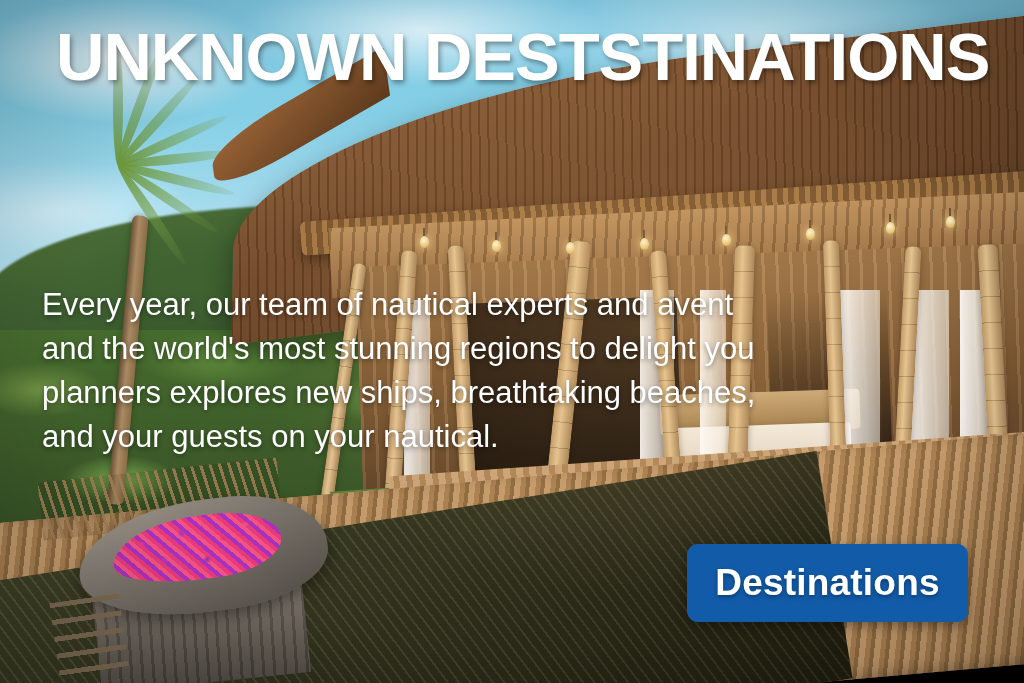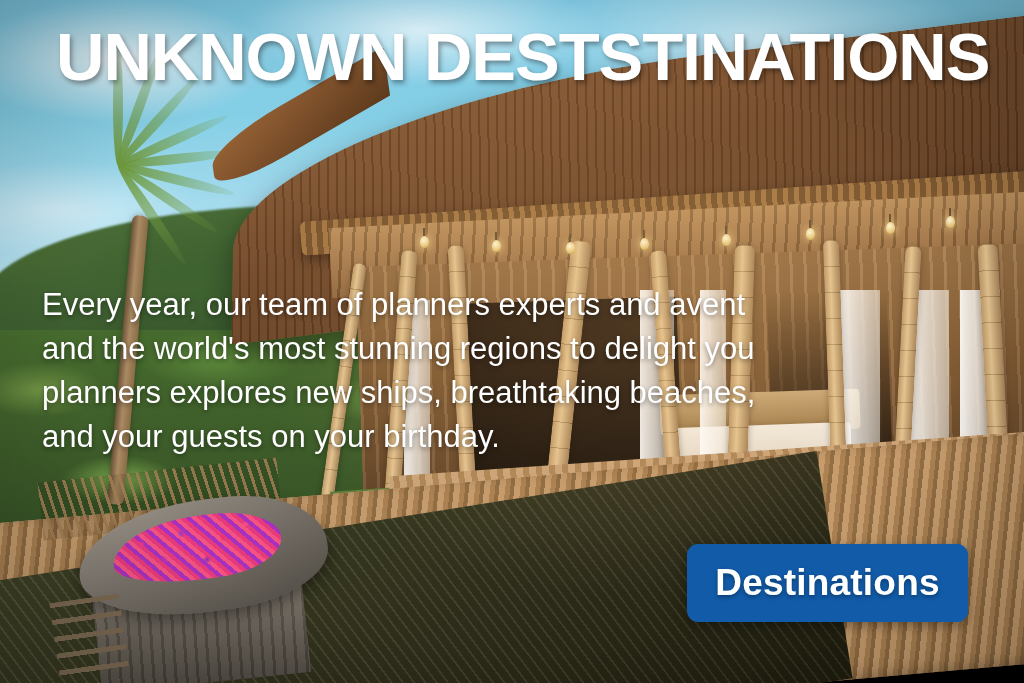--- a/index.html
+++ b/index.html
@@ -370,20 +370,20 @@
     <div class="pool-stone"></div>
     <div class="petals"></div>
     <div class="ladder"></div>
 
     <div class="grade"></div>
   </div>
 
   <h1 class="headline">UNKNOWN DESTSTINATIONS</h1>
 
   <div class="body-copy">
-    <p>Every year, our  team of planners experts and avent</p>
+    <p>Every year, our  team of nautical experts and avent</p>
     <p>and the world's most stunning regions to delight you</p>
     <p>planners explores new ships, breathtaking beaches,</p>
-    <p>and your guests on your birthday.</p>
+    <p>and your guests on your nautical.</p>
   </div>
 
   <button class="cta">Destinations</button>
 </div>
 
 </body></html>

